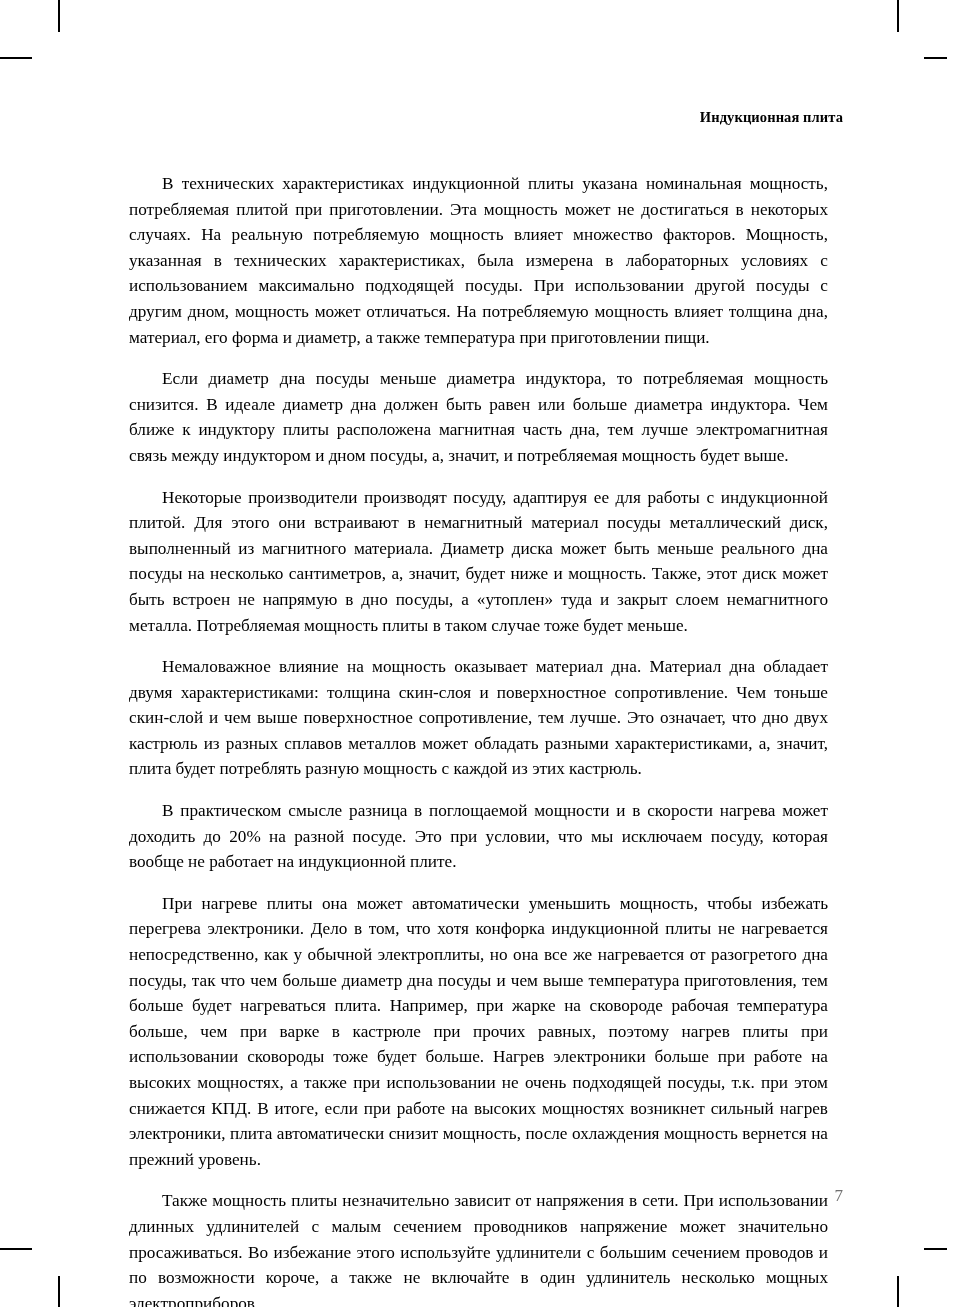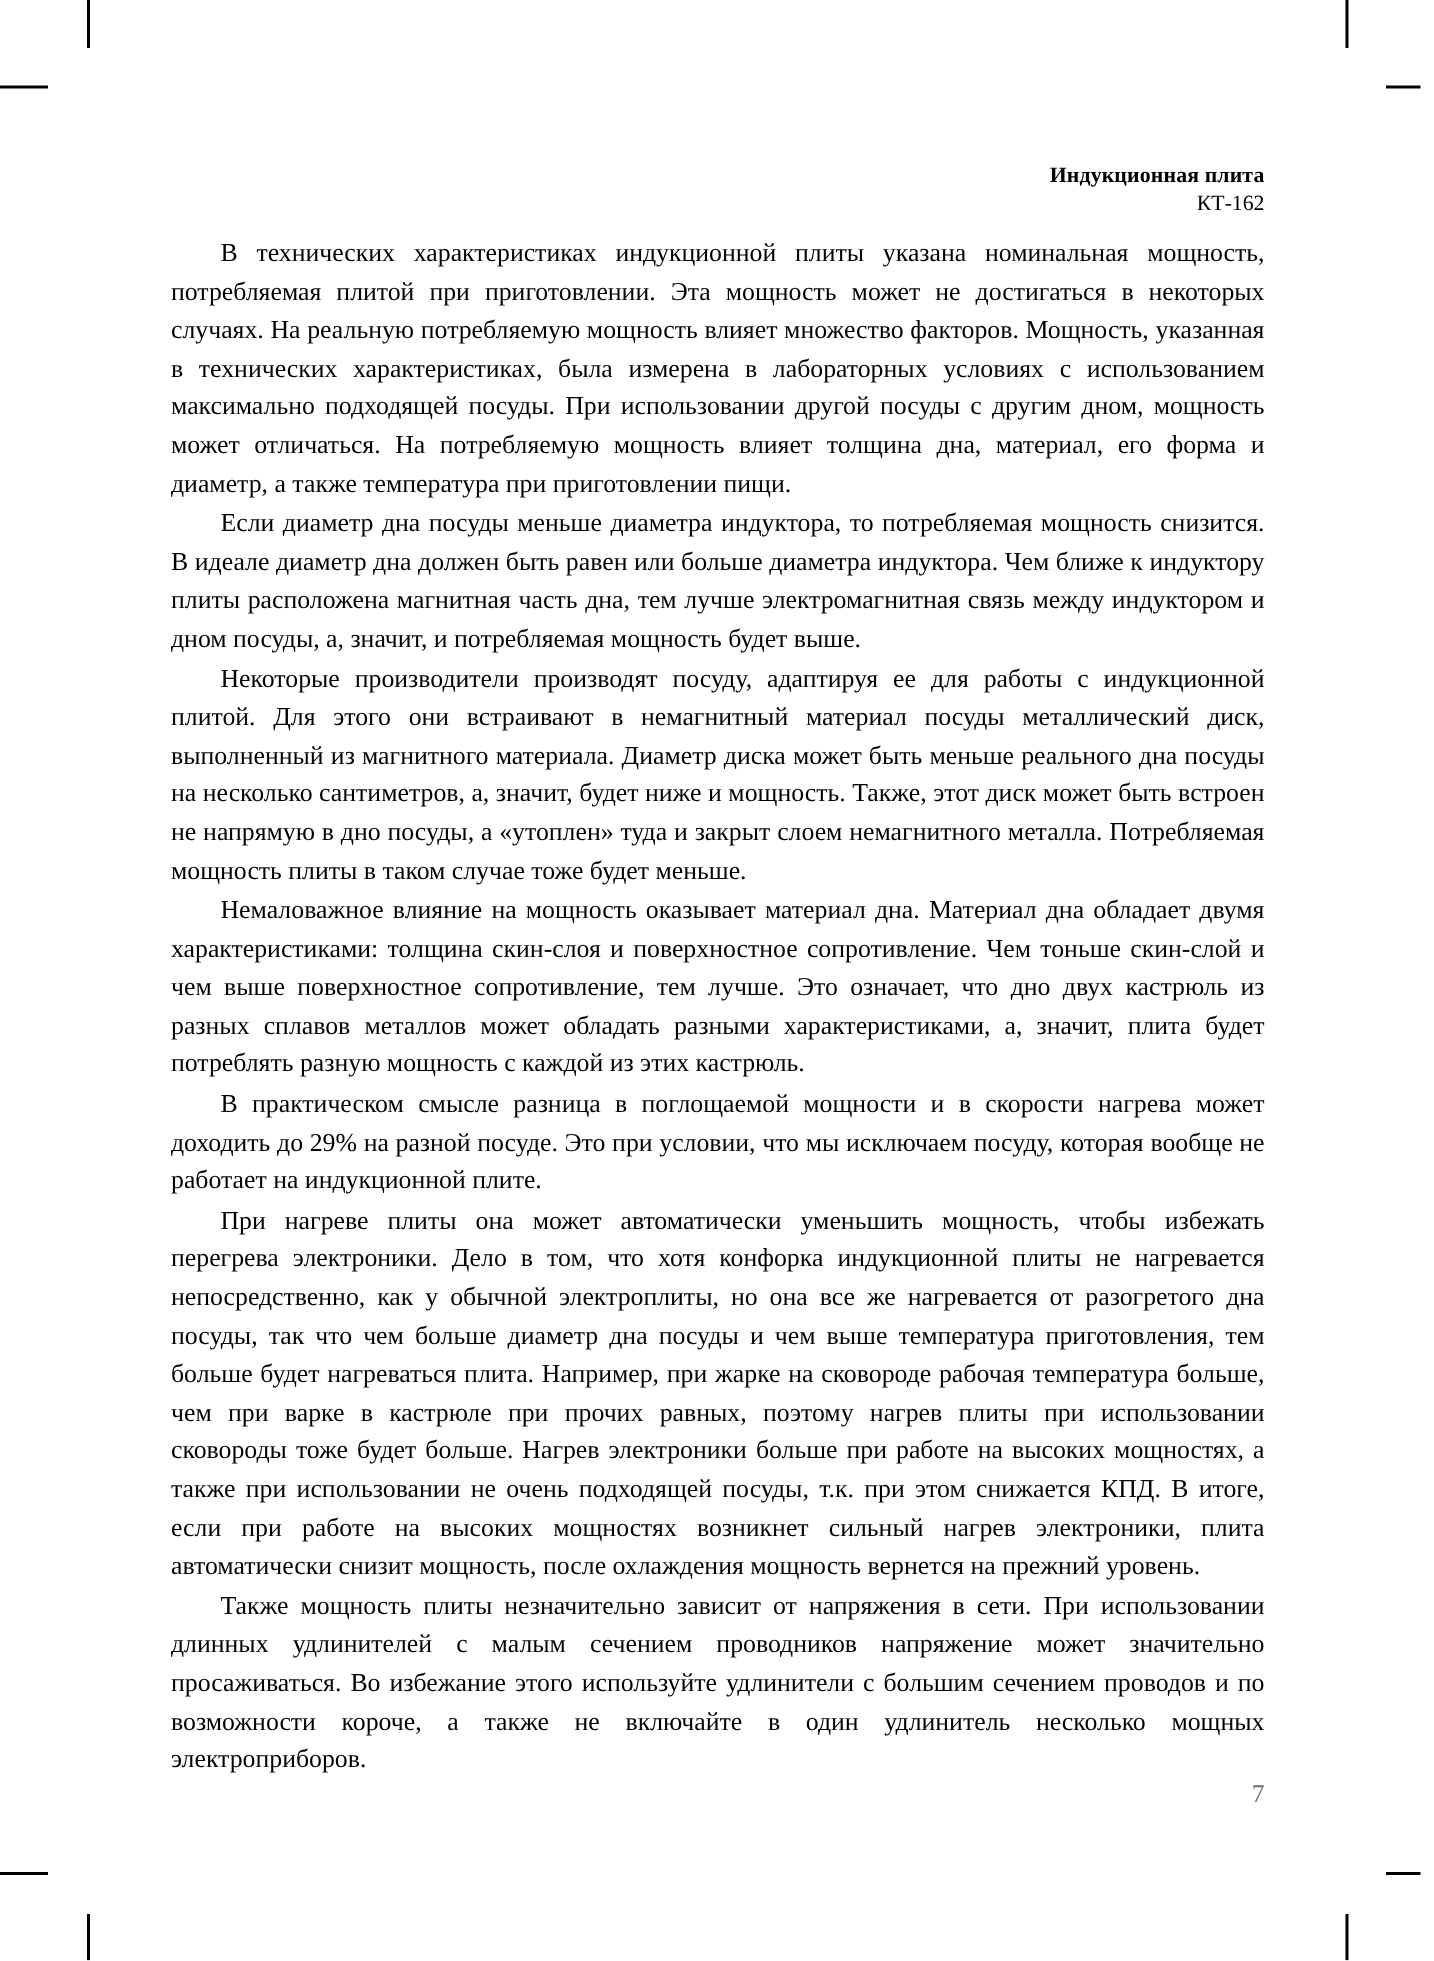--- a/index.html
+++ b/index.html
@@ -67,21 +67,21 @@
   }
   #section-title {
     font-weight: bold;
     font-size: 17.2px;
     line-height: 25.6px;
     text-indent: 33px;
     margin: 0 0 0 0;
     text-align: left;
   }
   p.body-para {
-    margin: 1px;
+    margin: 16px;
     font-size: 17.2px;
     line-height: 25.6px;
     text-align: justify;
     text-indent: 33px;
     text-justify: inter-word;
     hyphens: manual;
   }
   p.body-para:last-of-type { text-align: justify; }
 
   
@@ -104,29 +104,28 @@
   <div class="crop-mark crop-h cm-tl-h"></div>
   <div class="crop-mark crop-v cm-tr-v"></div>
   <div class="crop-mark crop-h cm-tr-h"></div>
   <div class="crop-mark crop-v cm-bl-v"></div>
   <div class="crop-mark crop-h cm-bl-h"></div>
   <div class="crop-mark crop-v cm-br-v"></div>
   <div class="crop-mark crop-h cm-br-h"></div>
 
   <div id="running-head">
     <span class="rh-title">Индукционная плита</span>
-    <span class="rh-model">КТ-162</span>
   </div>
 
   <div id="content">
 
     <p class="body-para">В технических характеристиках индукционной плиты указана номинальная мощность, потребляемая плитой при приготовлении. Эта мощность может не достигаться в некоторых случаях. На реальную потребляемую мощность влияет множество факторов. Мощность, указанная в технических характеристиках, была измерена в лабораторных условиях с использованием максимально подходящей посуды. При использовании другой посуды с другим дном, мощность может отличаться. На потребляемую мощность влияет толщина дна, материал, его форма и диаметр, а также температура при приготовлении пищи.</p>
     <p class="body-para">Если диаметр дна посуды меньше диаметра индуктора, то потребляемая мощность снизится. В идеале диаметр дна должен быть равен или больше диаметра индуктора. Чем ближе к индуктору плиты расположена магнитная часть дна, тем лучше электромагнитная связь между индуктором и дном посуды, а, значит, и потребляемая мощность будет выше.</p>
     <p class="body-para">Некоторые производители производят посуду, адаптируя ее для работы с индукционной плитой. Для этого они встраивают в немагнитный материал посуды металлический диск, выполненный из магнитного материала. Диаметр диска может быть меньше реального дна посуды на несколько сантиметров, а, значит, будет ниже и мощность. Также, этот диск может быть встроен не напрямую в дно посуды, а «утоплен» туда и закрыт слоем немагнитного металла. Потребляемая мощность плиты в таком случае тоже будет меньше.</p>
     <p class="body-para">Немаловажное влияние на мощность оказывает материал дна. Материал дна обладает двумя характеристиками: толщина скин-слоя и поверхностное сопротивление. Чем тоньше скин-слой и чем выше поверхностное сопротивление, тем лучше. Это означает, что дно двух кастрюль из разных сплавов металлов может обладать разными характеристиками, а, значит, плита будет потреблять разную мощность с каждой из этих кастрюль.</p>
-    <p class="body-para">В практическом смысле разница в поглощаемой мощности и в скорости нагрева может доходить до 29% на разной посуде. Это при условии, что мы исключаем посуду, которая вообще не работает на индукционной плите.</p>
+    <p class="body-para">В практическом смысле разница в поглощаемой мощности и в скорости нагрева может доходить до 20% на разной посуде. Это при условии, что мы исключаем посуду, которая вообще не работает на индукционной плите.</p>
     <p class="body-para">При нагреве плиты она может автоматически уменьшить мощность, чтобы избежать перегрева электроники. Дело в том, что хотя конфорка индукционной плиты не нагревается непосредственно, как у обычной электроплиты, но она все же нагревается от разогретого дна посуды, так что чем больше диаметр дна посуды и чем выше температура приготовления, тем больше будет нагреваться плита. Например, при жарке на сковороде рабочая температура больше, чем при варке в кастрюле при прочих равных, поэтому нагрев плиты при использовании сковороды тоже будет больше. Нагрев электроники больше при работе на высоких мощностях, а также при использовании не очень подходящей посуды, т.к. при этом снижается КПД. В итоге, если при работе на высоких мощностях возникнет сильный нагрев электроники, плита автоматически снизит мощность, после охлаждения мощность вернется на прежний уровень.</p>
     <p class="body-para">Также мощность плиты незначительно зависит от напряжения в сети. При использовании длинных удлинителей с малым сечением проводников напряжение может значительно просаживаться. Во избежание этого используйте удлинители с большим сечением проводов и по возможности короче, а также не включайте в один удлинитель несколько мощных электроприборов.</p>
   </div>
 
   <div id="folio">7</div>
 
 </div>
 
 </body></html>

